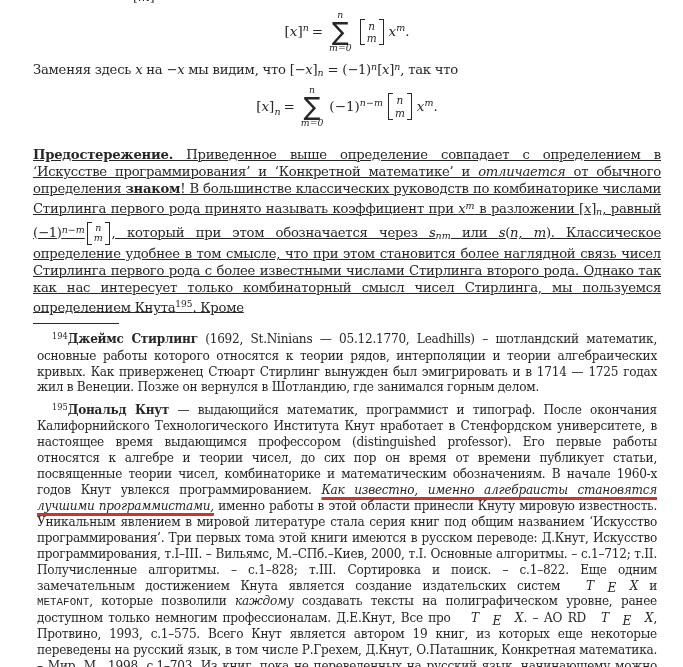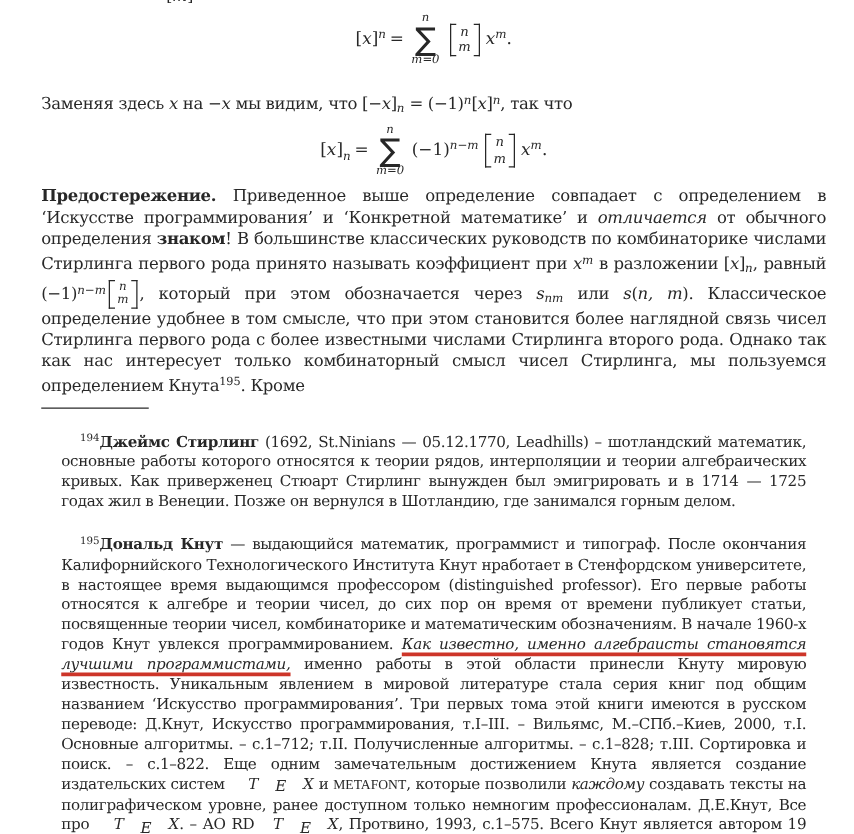--- a/index.html
+++ b/index.html
@@ -36,47 +36,47 @@
   .sb-col { display:inline-flex; flex-direction:column; align-items:center; justify-content:center;
             padding:1px 2px; font-size:10.5px; line-height:1.15; }
   .sb-col .mi { font-style:italic; }
   .stirling-inline .sb-col { font-size:9.5px; line-height:1.1; padding:1px 2px; }
 
   
   .bodytext {
     font-size:13.2px; line-height:17px; text-align:justify;
     letter-spacing:-0.25px; margin:0;
   }
-  .intro-line { margin-top:19px; }
-  .warning { margin-top:7px; }
+  .intro-line { margin-top:5px; }
+  .warning { margin-top:18px;text-decoration:underline; }
 
   
   .fn-rule { width:86px; height:0; border-top:1.2px solid #2a2a2a; margin:8px 0 5px 0; }
   .footnote {
     font-size:12.1px; line-height:15.9px; text-align:justify;
-    letter-spacing:-0.25px; margin:16px; text-indent:15px;
+    letter-spacing:-0.25px; margin:4px; text-indent:15px;
   }
 
   
   .run-r  { }
   .run-b  { font-weight:700; }
   .run-i  { font-style:italic; }
   .run-m  { font-style:italic; }
   .run-sup  { font-size:0.68em; vertical-align:0.52em; letter-spacing:0; }
   .run-supm { font-size:0.72em; vertical-align:0.45em; font-style:italic; letter-spacing:0; }
   .run-subm { font-size:0.72em; vertical-align:-0.22em; font-style:italic; letter-spacing:0; }
   .run-ul {
     text-decoration-line:underline;
     text-decoration-color:#cd3529;
     text-decoration-thickness:3.2px;
     text-underline-offset:3.2px;
     text-decoration-skip-ink:none;
     font-style:italic;
   }
-  .run-mf { font-family:Liberation Serif, serif; font-size:0.9em; letter-spacing:0; }
+  .run-mf { font-family:Liberation Mono, monospace; font-size:0.9em; letter-spacing:0; }
   .tex-logo { white-space:nowrap; letter-spacing:0;font-style:italic; }
   .tex-logo span { display:inline-block; }
   .tex-e { position:relative; top:0.21em; margin:0 -0.13em; }
 </style>
 </head>
 <body>
 
 <div class="page">
 
   <div class="top-fragment">

